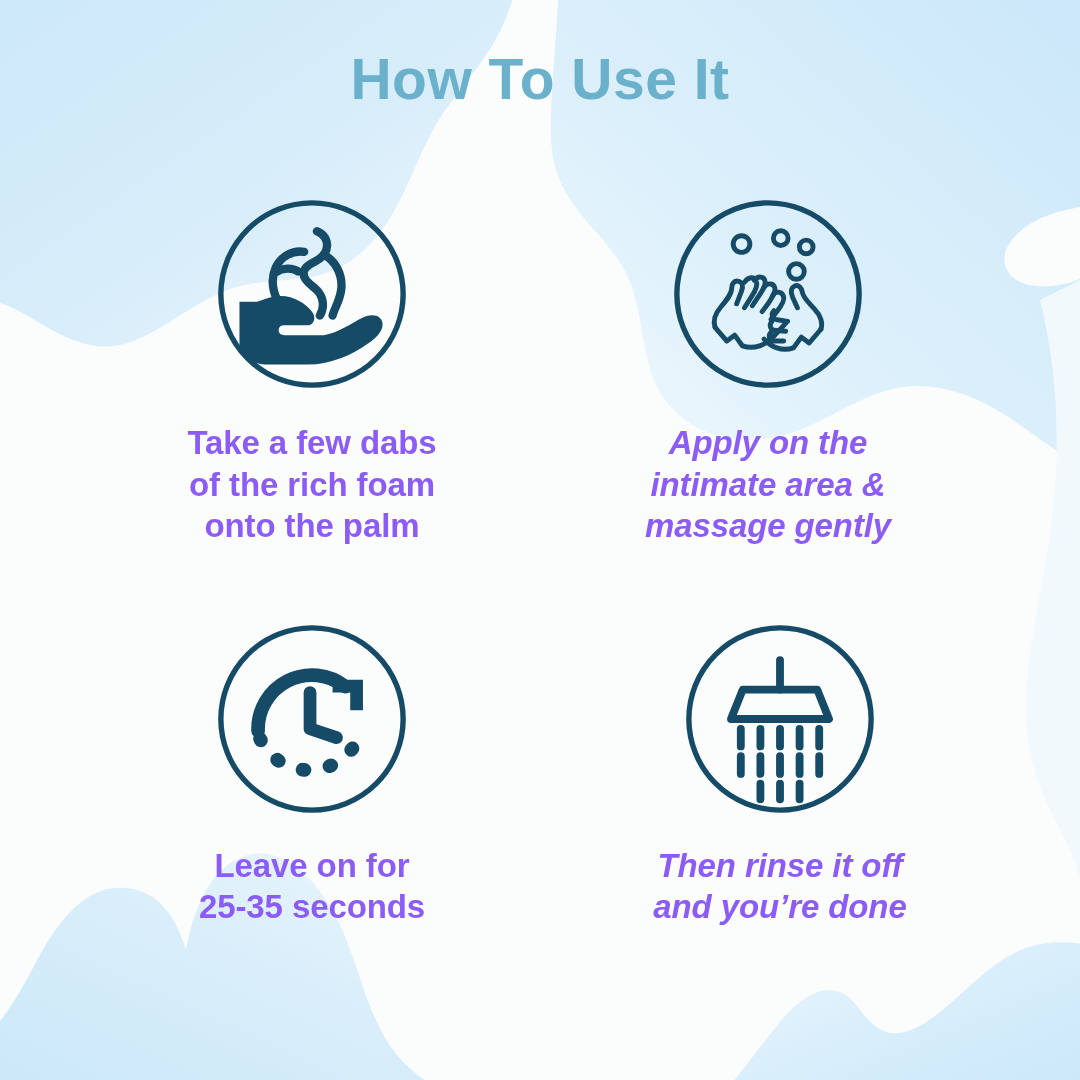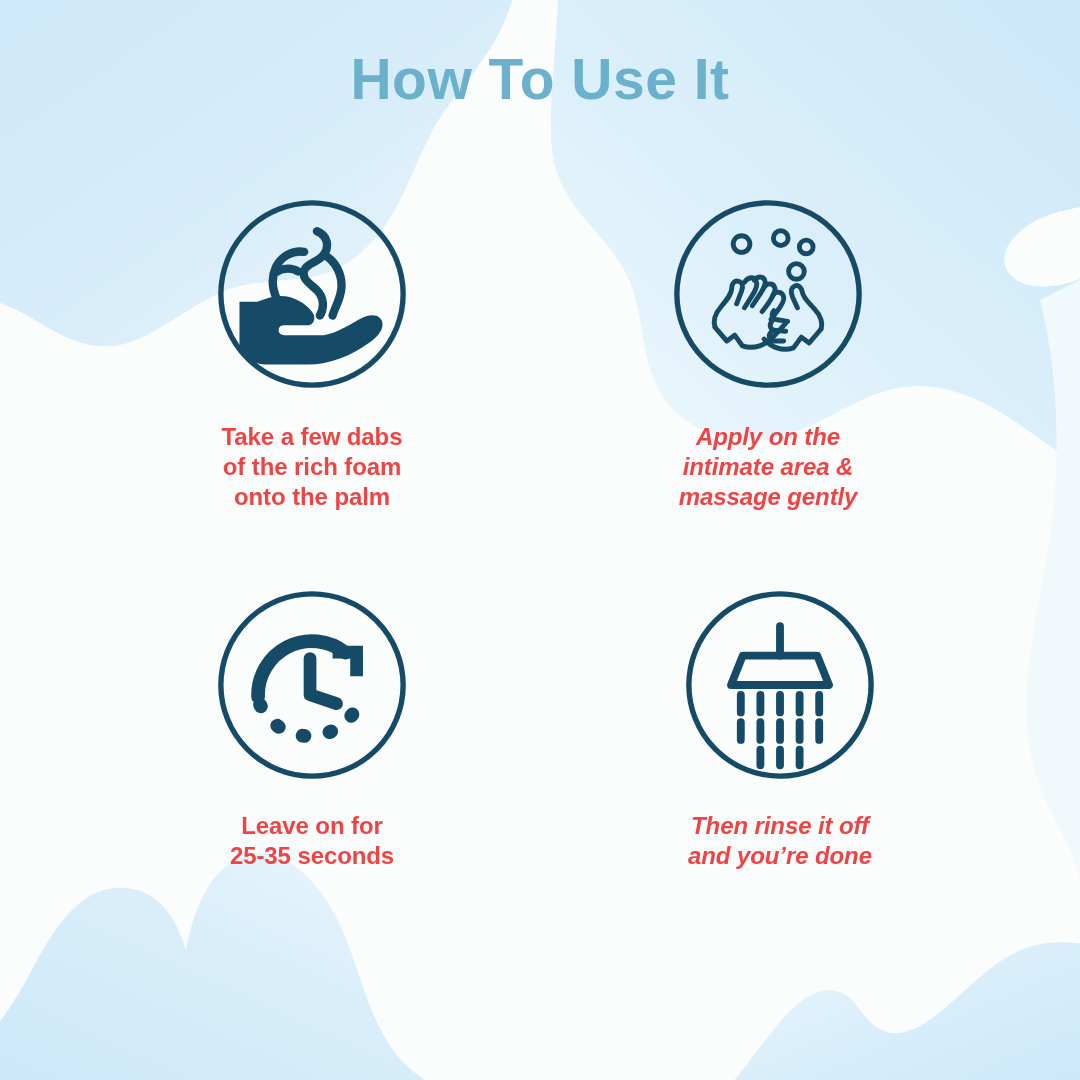--- a/index.html
+++ b/index.html
@@ -66,23 +66,23 @@
 
   .step-icon {
     width: 196px;
     height: 196px;
     display: block;
   }
 
   .step-caption {
     margin-top: 30px;
     text-align: center;
-    font-size: 24px;
+    font-size: 33px;
     font-weight: bold;
-    color: #ef4444;
+    color: #8b5cf6;
     line-height: 1.26;
     letter-spacing: -0.1px;
     white-space: pre-line;
   }
 
   
   .step.col-left  { transform: translateX(-12px); }
   .step.col-right { transform: translateX(12px); font-style: italic; }
   .step.row-2.col-right { transform: translateX(24px); justify-content: center; }
   .step.row-2 .step-caption { margin-top: 28px; }

